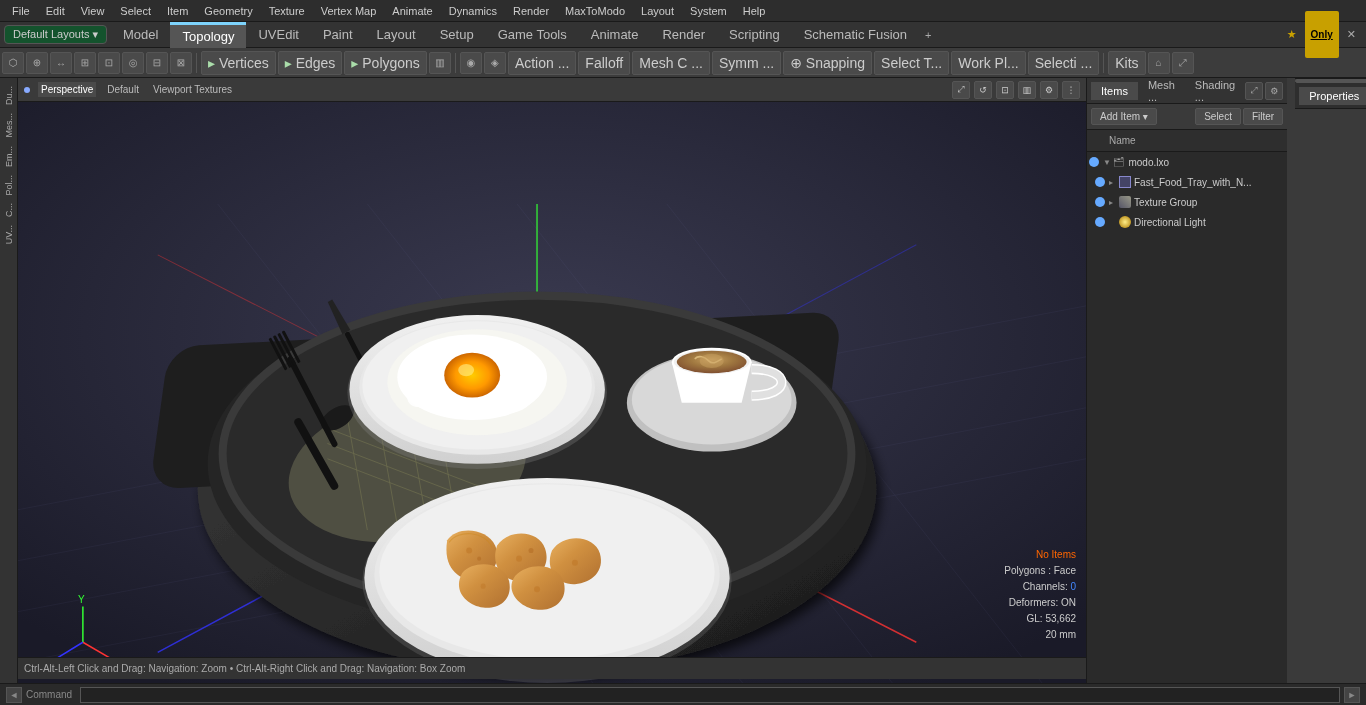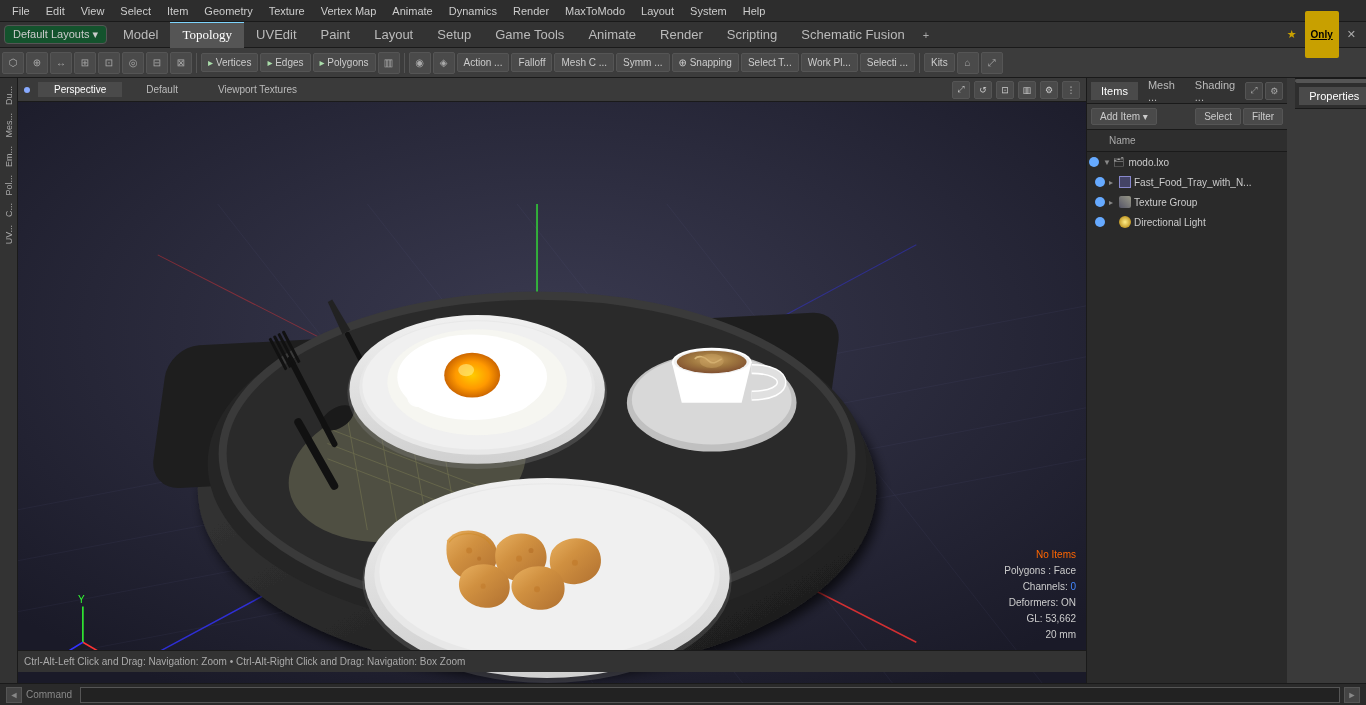--- a/index.html
+++ b/index.html
@@ -53,22 +53,21 @@
       color: #bbb;
       font-size: 13px;
       cursor: pointer;
       height: 26px;
       display: flex;
       align-items: center;
     }
     .layout-tab.active {
       background: #555;
       color: #fff;
-      border-top: 1px solid #7dd3fc;
-      font-family: Liberation Serif, serif;
+      border-top: 3px solid #7dd3fc;
     }
     #layout-plus {
       padding: 2px 6px;
       color: #aaa;
       cursor: pointer;
     }
     #only-badge {
       margin-left: auto;
       background: #c8a000;
       color: #000;
@@ -91,21 +90,21 @@
       border-bottom: 1px solid #1a1a1a;
       padding: 0 2px;
       gap: 2px;
     }
     .tool-btn {
       padding: 3px 6px;
       background: #4a4a4a;
       border: 1px solid #555;
       border-radius: 2px;
       color: #ccc;
-      font-size: 10px;
+      font-size: 14px;
       cursor: pointer;
       white-space: nowrap;
     }
     .tool-separator {
       width: 1px;
       height: 20px;
       background: #555;
       margin: 0 2px;
     }
     .tool-icon {
@@ -159,21 +158,21 @@
       background: #3a3a3a;
       border-bottom: 1px solid #1a1a1a;
       display: flex;
       align-items: center;
       padding: 0 6px;
       gap: 8px;
     }
     .vp-tab {
       font-size: 10px;
       color: #bbb;
-      padding: 2px 16px;
+      padding: 2px 3px;
       cursor: pointer;
     }
     .vp-tab.active { color: #fff; background: #4a4a4a; }
     #vp-controls {
       margin-left: auto;
       display: flex;
       gap: 4px;
     }
     .vp-ctrl-btn {
       width: 18px;
@@ -206,21 +205,21 @@
       text-align: right;
       font-size: 10px;
       line-height: 1.6;
     }
     .status-no-items { color: #ff6600; }
     .status-normal { color: #ccc; }
 
     
     #viewport-bottom {
       position: absolute;
-      bottom: 11px;
+      bottom: 4px;
       left: 0;
       right: 0;
       height: 22px;
       background: #333;
       border-top: 1px solid #1a1a1a;
       display: flex;
       align-items: center;
       padding: 0 6px;
       font-size: 10px;
       color: #aaa;

